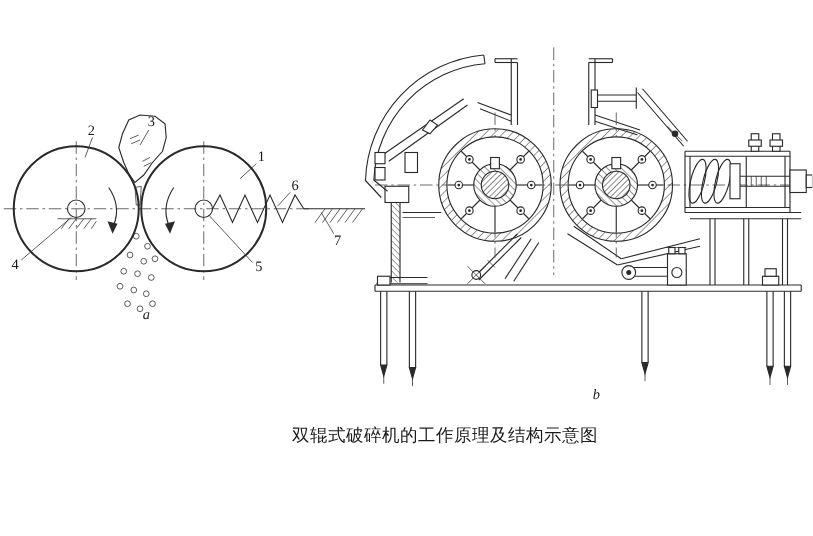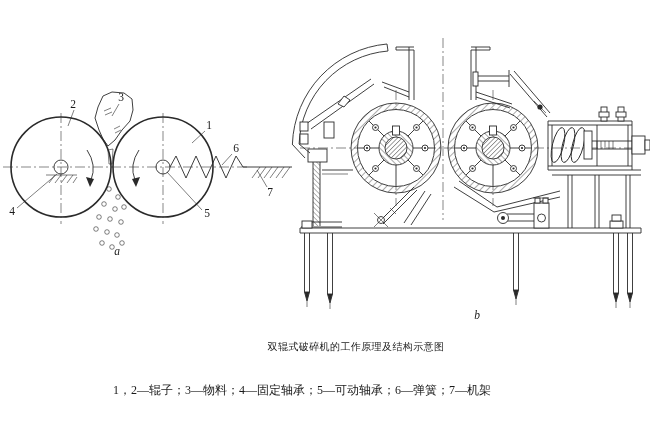--- a/index.html
+++ b/index.html
@@ -7,21 +7,21 @@
         font-family:"Liberation Serif","DejaVu Serif",serif;color:#1a1a1a;}
   svg{position:absolute;left:0;top:0;}
   .ln{stroke:#2a2a2a;fill:none;stroke-width:0.9;}
   .ln2{stroke:#2a2a2a;fill:none;stroke-width:1.6;}
   .thin{stroke:#2a2a2a;fill:none;stroke-width:0.6;}
   .cl{stroke:#555;fill:none;stroke-width:0.7;stroke-dasharray:10 3 2 3;}
   .wfill{fill:#fff;stroke:#2a2a2a;stroke-width:0.9;}
   .num{font-family:"Liberation Serif","DejaVu Serif",serif;font-size:11.5px;fill:#1a1a1a;}
   .ital{font-style:italic;}
   .cap{position:absolute;white-space:nowrap;transform:translateX(-50%);}
-  .cap-title{top:340px;left:356px;font-size:10px;letter-spacing:0.4px;}
+  .cap-title{top:340px;left:356px;font-size:14px;letter-spacing:0.4px;}
   .cap-sub{top:362px;left:328px;font-size:12px;}
   .cap-legend{top:382px;left:302px;font-size:12px;}
 </style>
 </head>
 <body>
 
 <div id="page">
 <svg width="650" height="335" viewBox="0 0 650 335">
   <defs>
     <pattern id="h1" width="5" height="5" patternUnits="userSpaceOnUse" patternTransform="rotate(45)">
@@ -344,14 +344,13 @@
     </g>
 
     <use href="#roller" x="396" y="148"></use>
     <use href="#roller" x="493" y="148"></use>
 
     <text class="num ital" x="477" y="319" text-anchor="middle">b</text>
   </g>
 </svg>
 
 <div class="cap cap-title">双辊式破碎机的工作原理及结构示意图</div>
-<div class="cap cap-legend">1，2—辊子；3—物料；4—固定轴承；5—可动轴承；6—弹簧；7—机架</div>
 </div>
 
 </body></html>

